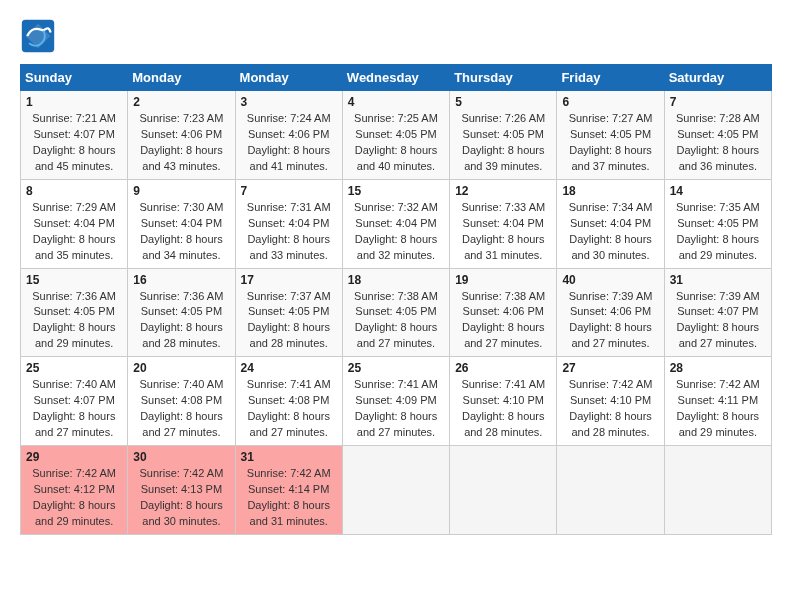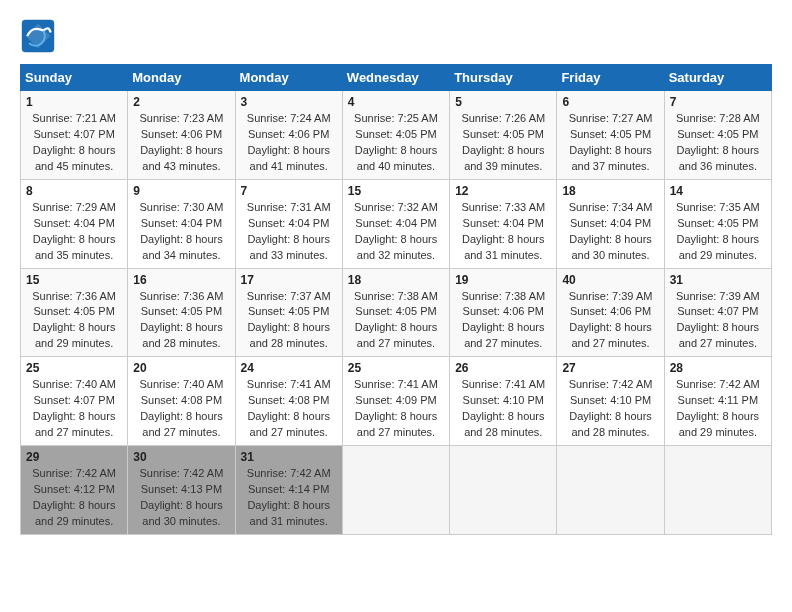--- a/index.html
+++ b/index.html
@@ -72,21 +72,21 @@
       vertical-align: top;
       padding: 4px 5px;
       width: calc(100% / 7);
       height: 88px;
       background: #fff;
     }
     .calendar tbody tr:nth-child(odd) td {
       background: #f9f9f9;
     }
     .calendar tbody tr:last-child td {
-      background: #a3a3a3;
+      background: #fca5a5;
     }
     .day-number {
       font-size: 12px;
       font-weight: bold;
       color: #222;
       display: block;
       margin-bottom: 2px;
     }
     .day-info {
       color: #333;

